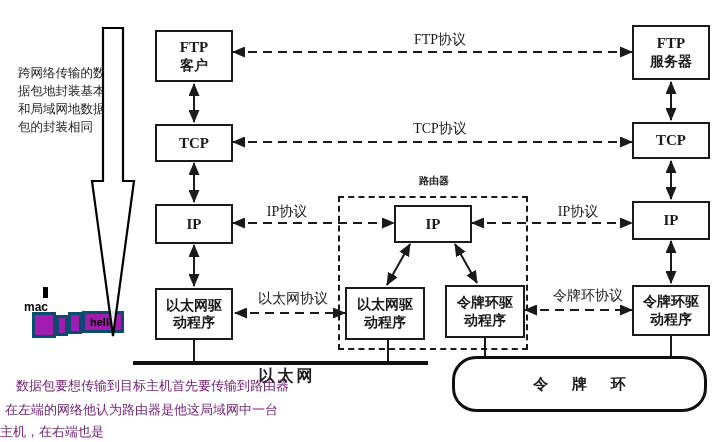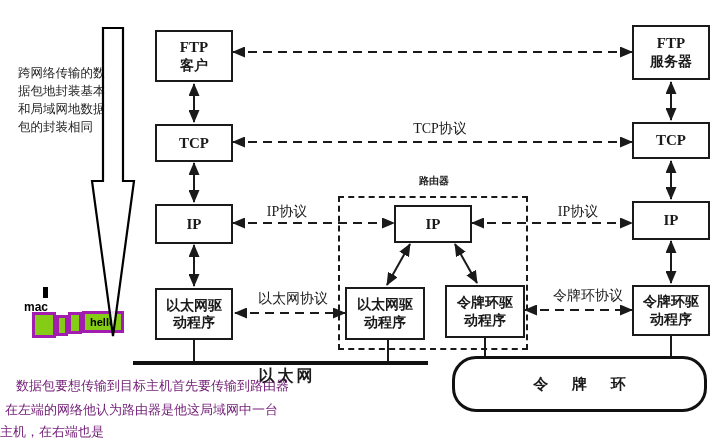--- a/index.html
+++ b/index.html
@@ -11,21 +11,21 @@
   .box{position:absolute;border:2px solid #1a1a1a;background:#fff;z-index:2;
        display:flex;flex-direction:column;align-items:center;justify-content:center;
        font-weight:bold;font-size:15px;line-height:1.25;text-align:center;}
   .box .zh{font-size:14px;font-weight:bold;}
   .dashedbox{position:absolute;border:2px dashed #1a1a1a;background:transparent;z-index:1;}
   .lbl{position:absolute;font-size:14px;text-align:center;z-index:2;white-space:nowrap;}
   .note{position:absolute;font-family:"Liberation Sans",sans-serif;color:#701a75;
         font-size:13px;z-index:2;white-space:nowrap;}
   .leftnote{position:absolute;left:18px;top:64px;font-family:"Liberation Sans",sans-serif;
         color:#262626;font-size:12.5px;line-height:18px;z-index:2;}
-  .pktbox{position:absolute;border:3px solid #a21caf;background:#84cc16;z-index:3;}
+  .pktbox{position:absolute;border:3px solid #0c4a6e;background:#a21caf;z-index:3;}
   .stadium{position:absolute;left:452px;top:356px;width:255px;height:56px;
         border:3px solid #111;border-radius:24px;background:#fff;z-index:2;
         display:flex;align-items:center;justify-content:center;
         font-size:15px;font-weight:bold;letter-spacing:10px;text-indent:10px;}
   .ethlabel{position:absolute;left:256px;top:366px;width:62px;text-align:center;
         font-size:16px;font-weight:bold;letter-spacing:3px;z-index:2;}
   .watermark{position:absolute;left:531px;top:413px;font-family:"Liberation Sans",sans-serif;
         font-size:17px;color:#c6bfbf;z-index:5;white-space:nowrap;}
   .maclbl{position:absolute;left:24px;top:300px;font-family:"Liberation Sans",sans-serif;
         font-weight:bold;font-size:12px;color:#000;z-index:3;}
@@ -106,20 +106,21 @@
     <div>FTP</div>
     <div class="zh">服务器</div>
   </div>
   <div class="box" style="left:632px;top:122px;width:78px;height:37px;">TCP</div>
   <div class="box" style="left:632px;top:201px;width:78px;height:39px;">IP</div>
   <div class="box" style="left:632px;top:285px;width:78px;height:51px;">
     <div class="zh">令牌环驱</div>
     <div class="zh">动程序</div>
   </div>
 
+  <div class="lbl" style="left:400px;top:31px;width:80px;">FTP协议</div>
   <div class="lbl" style="left:400px;top:120px;width:80px;">TCP协议</div>
   <div class="lbl" style="left:252px;top:203px;width:70px;">IP协议</div>
   <div class="lbl" style="left:543px;top:203px;width:70px;">IP协议</div>
   <div class="lbl" style="left:248px;top:290px;width:90px;">以太网协议</div>
   <div class="lbl" style="left:543px;top:287px;width:90px;">令牌环协议</div>
 
   <div class="ethlabel">以太网</div>
   <div class="stadium">
     <span>令 牌 环</span>
   </div>

